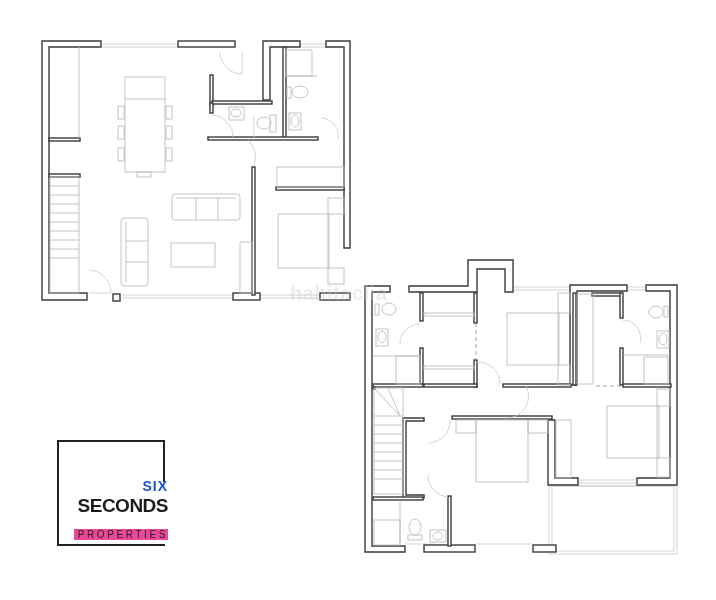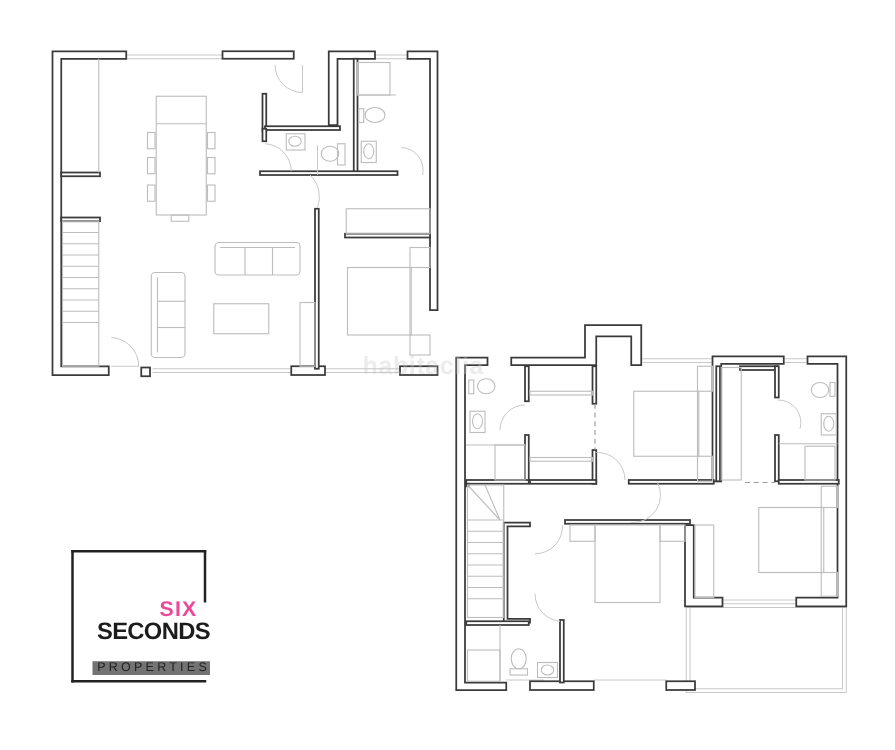--- a/index.html
+++ b/index.html
@@ -1,23 +1,23 @@
 <!DOCTYPE html>
 <html><head>
 <meta charset="utf-8">
 <style>
   html, body { margin: 0; padding: 0; background: #ffffff; }
   body { width: 716px; height: 600px; position: relative; overflow: hidden; font-family: "Liberation Sans", sans-serif; }
   .plan { position: absolute; left: 0; top: 0; width: 716px; height: 600px; }
   .logo { position: absolute; left: 57px; top: 440px; width: 113px; height: 110px; }
   .logo-frame { position: absolute; left: 0; top: 0; width: 108px; height: 106px; border-left: 2px solid #222; border-bottom: 2px solid #222; border-top: 2px solid #222; box-sizing: border-box; }
   .logo-frame-right { position: absolute; right: 5px; top: 0; width: 2px; height: 42px; background: #222; }
-  .logo-six { position: absolute; right: 12px; top: 38px; font-size: 17px; font-weight: bold; color: #ec4899; letter-spacing: 1px; }
+  .logo-six { position: absolute; right: 2px; top: 38px; font-size: 14px; font-weight: bold; color: #1d4ed8; letter-spacing: 1px; }
   .logo-seconds { position: absolute; right: 2px; top: 55px; font-size: 19px; font-weight: bold; color: #1c1c1c; letter-spacing: -0.5px; }
-  .logo-properties { position: absolute; right: 2px; top: 89px; font-size: 10px; color: #222; letter-spacing: 2.6px; background: #737373; padding-left: 4px; }
+  .logo-properties { position: absolute; right: 2px; top: 89px; font-size: 10px; color: #222; letter-spacing: 2.6px; background: #ec4899; padding-left: 4px; }
   .watermark { position: absolute; left: 290px; top: 282px; font-size: 20px; font-weight: bold; color: rgba(200,200,200,0.35); letter-spacing: 0.5px; }
 </style>
 </head>
 <body>
 
 <svg class="plan" viewBox="0 0 716 600" xmlns="http://www.w3.org/2000/svg">
   <defs>
     <style>
       .w { fill: #ffffff; stroke: #3a3a3a; stroke-width: 1.4; }
       .f { fill: none; stroke: #bdbdbd; stroke-width: 0.9; }

